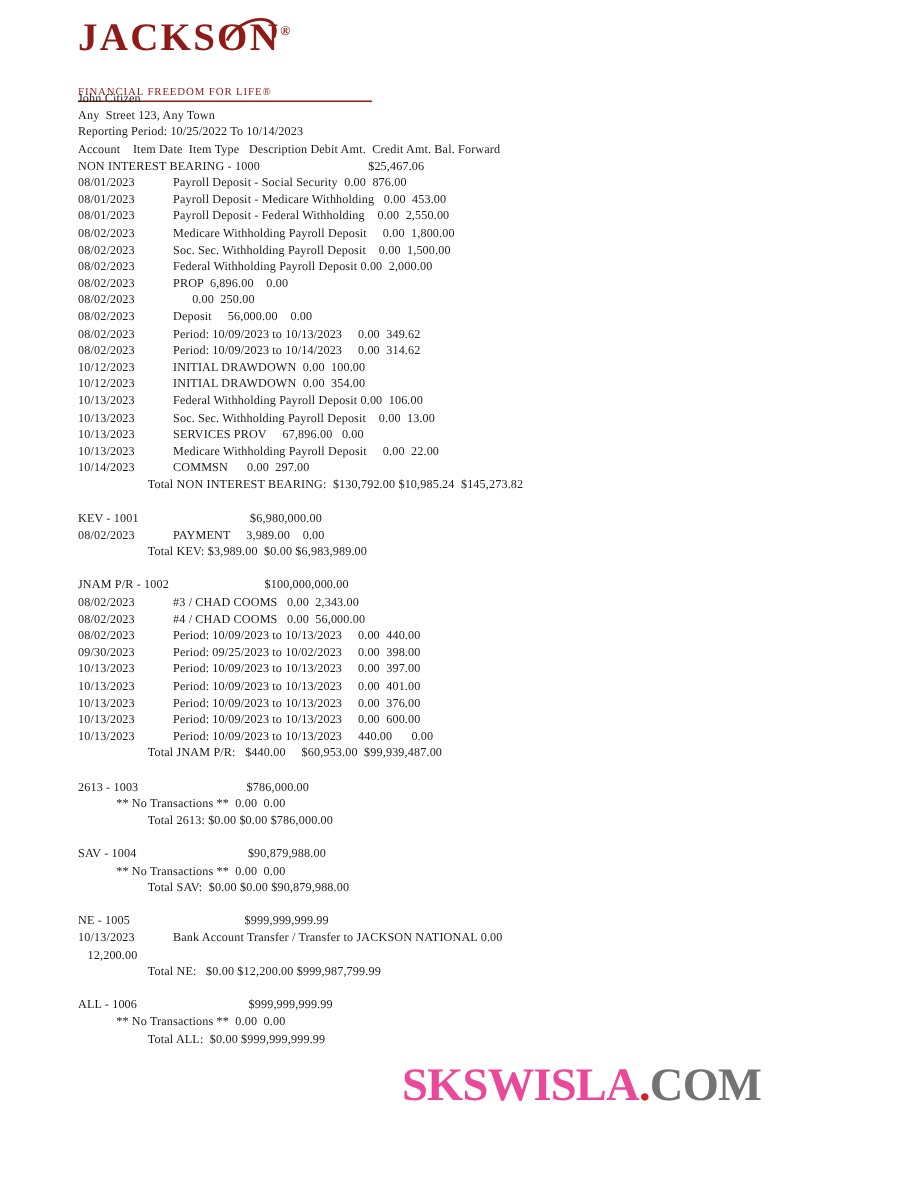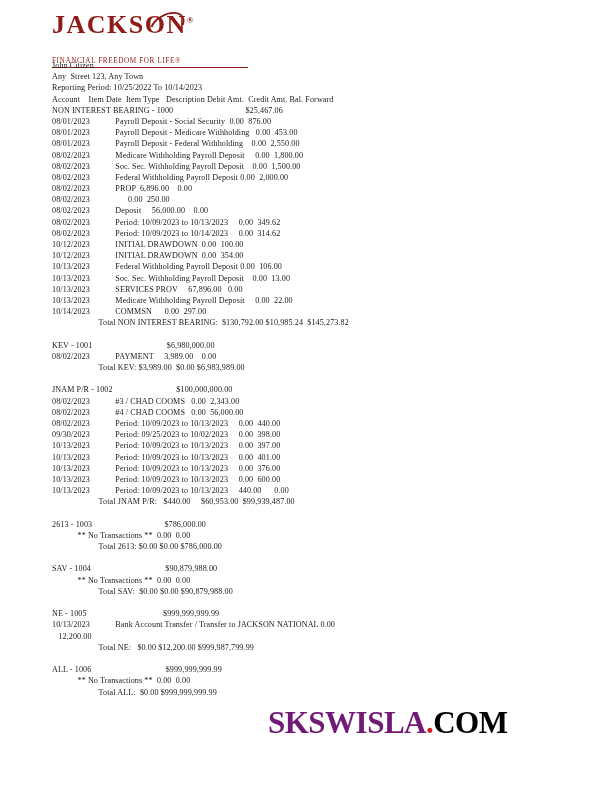--- a/index.html
+++ b/index.html
@@ -91,22 +91,22 @@
   .watermark {
     position: absolute;
     left: 268px;
     top: 705px;
     font-family: "Liberation Serif", "DejaVu Serif", serif;
     font-weight: bold;
     font-size: 31px;
     letter-spacing: -0.5px;
     white-space: nowrap;
   }
-  .wm-red { color: #701a75; }
-  .wm-blue { color: #000000; }
+  .wm-red { color: #ec4899; }
+  .wm-blue { color: #737373; }
   .wm-dot { color: #d21f26; }
 </style>
 </head>
 <body>
 
 <div class="page">
 
   <div class="logo-block">
     <div class="logo-word"><span>JACKSON</span><span class="reg">®</span></div>
     <div class="logo-swoosh"></div>

